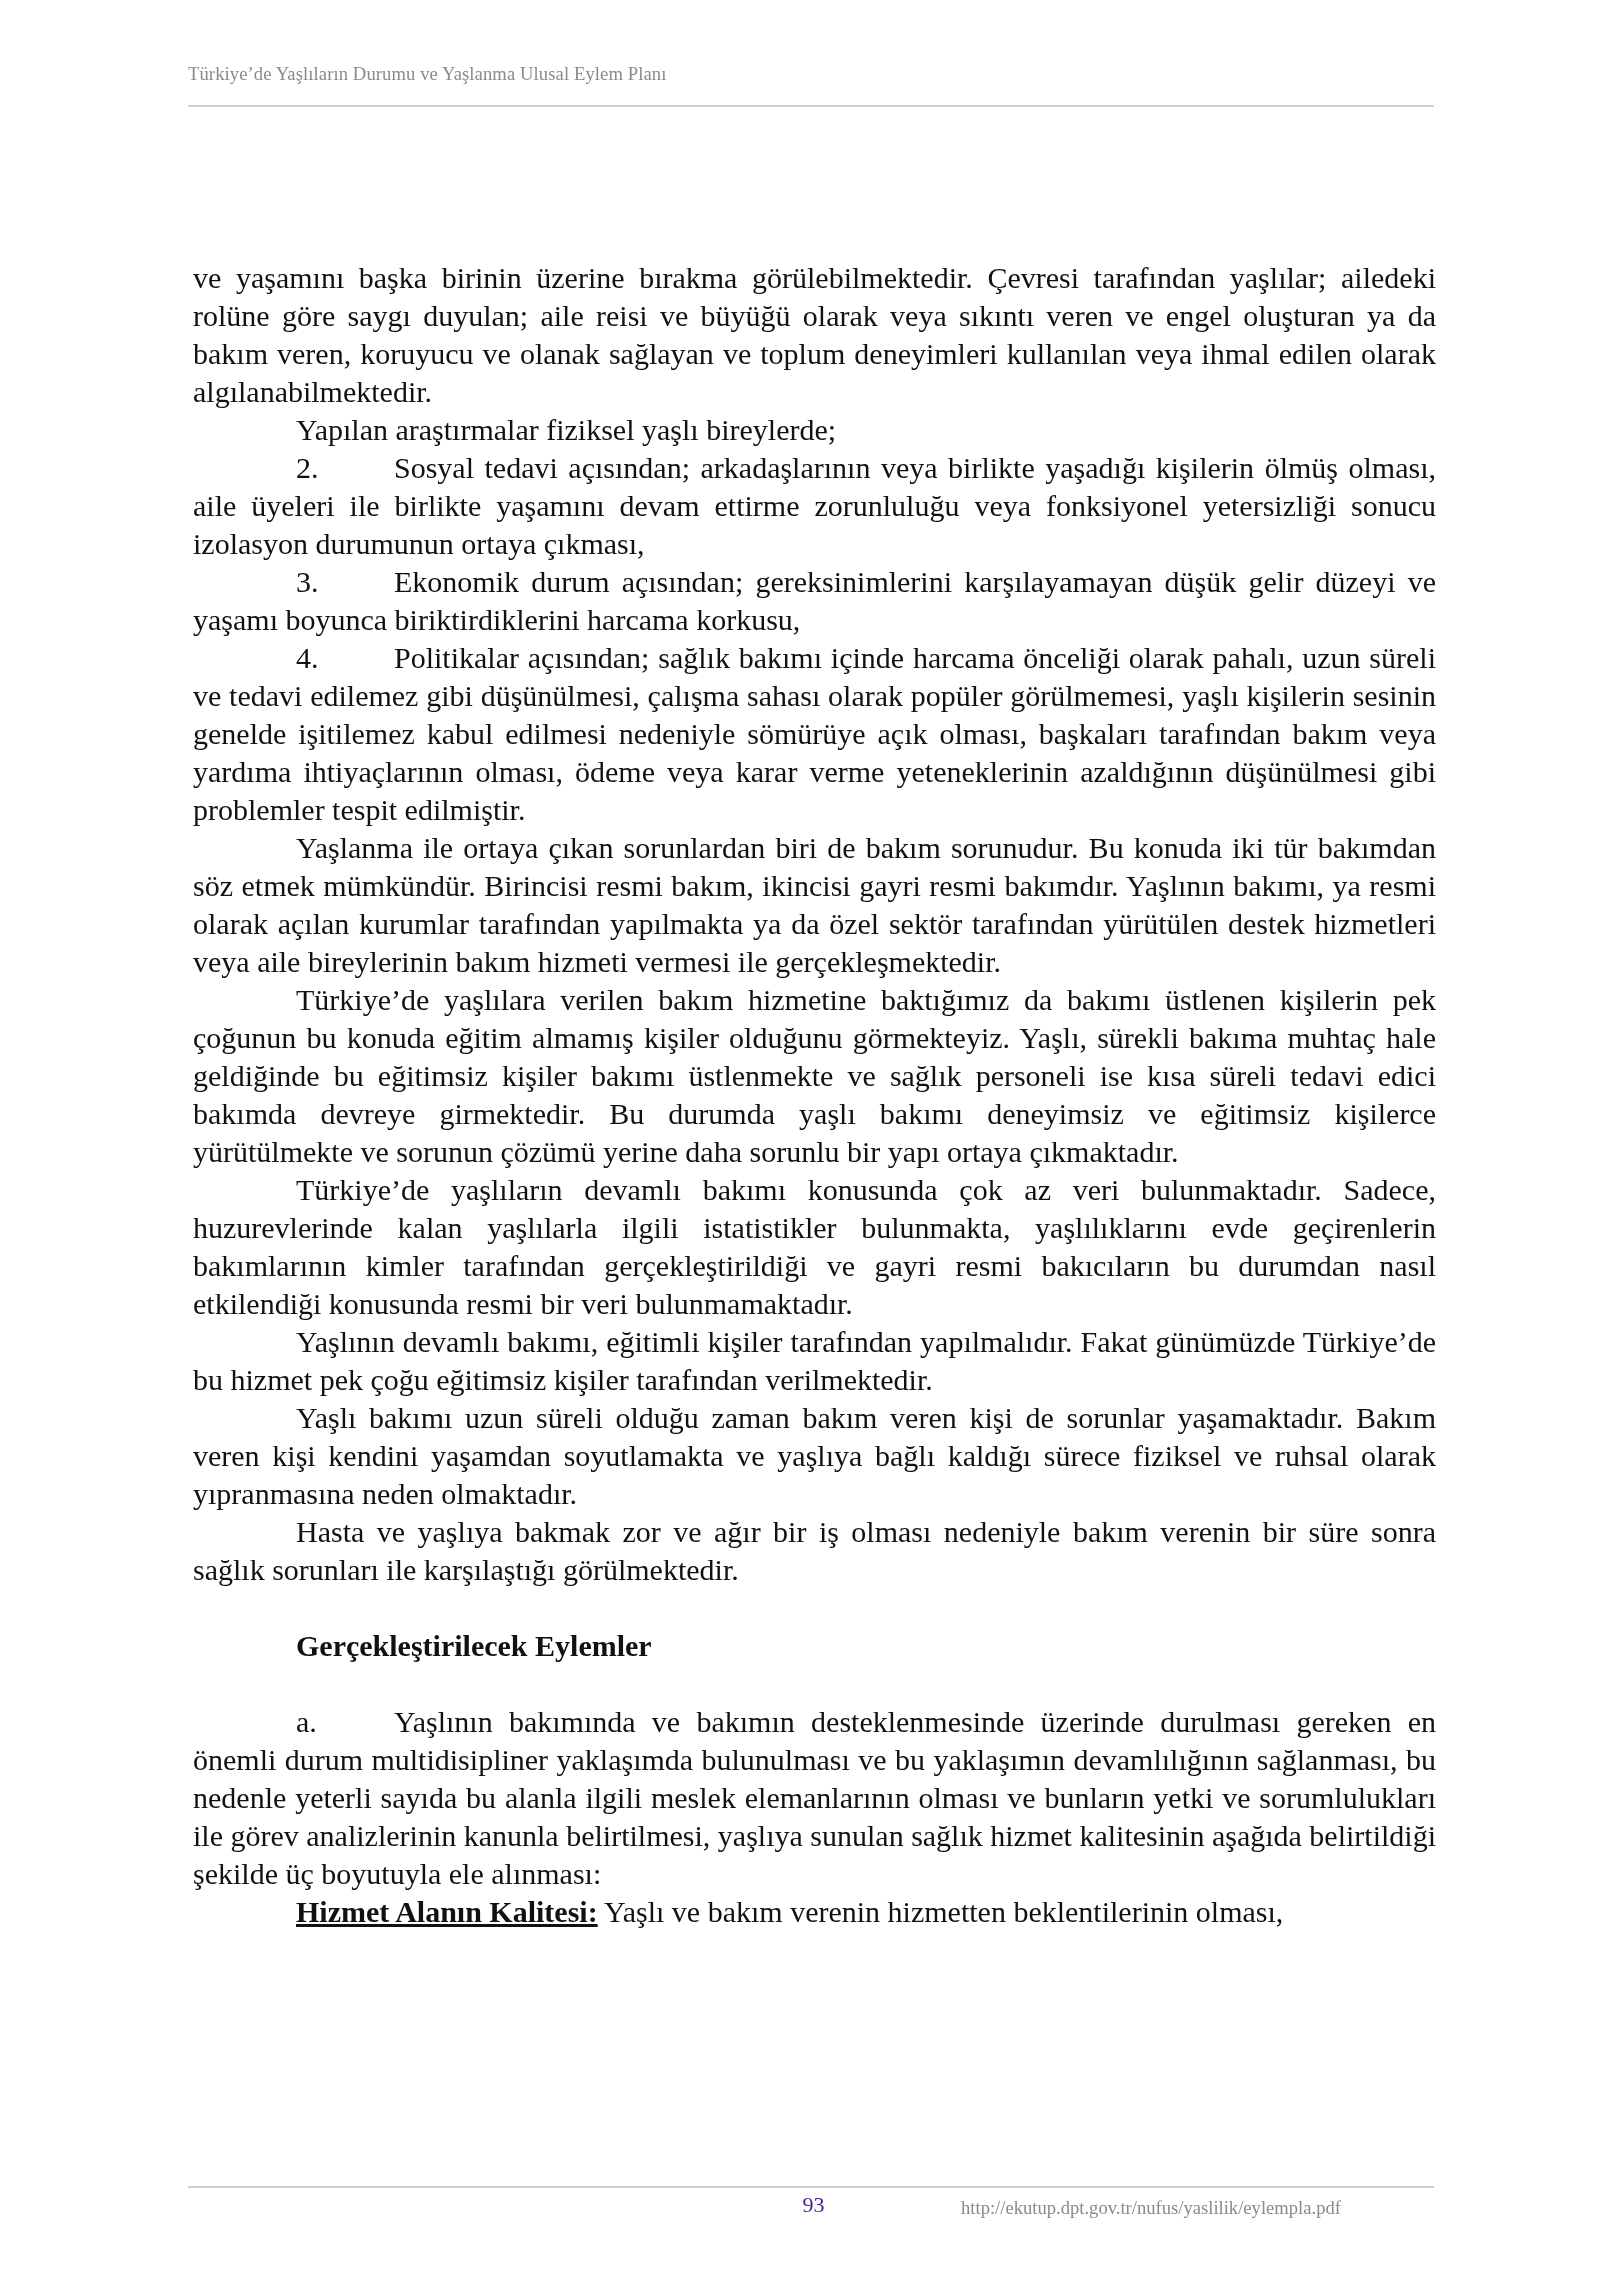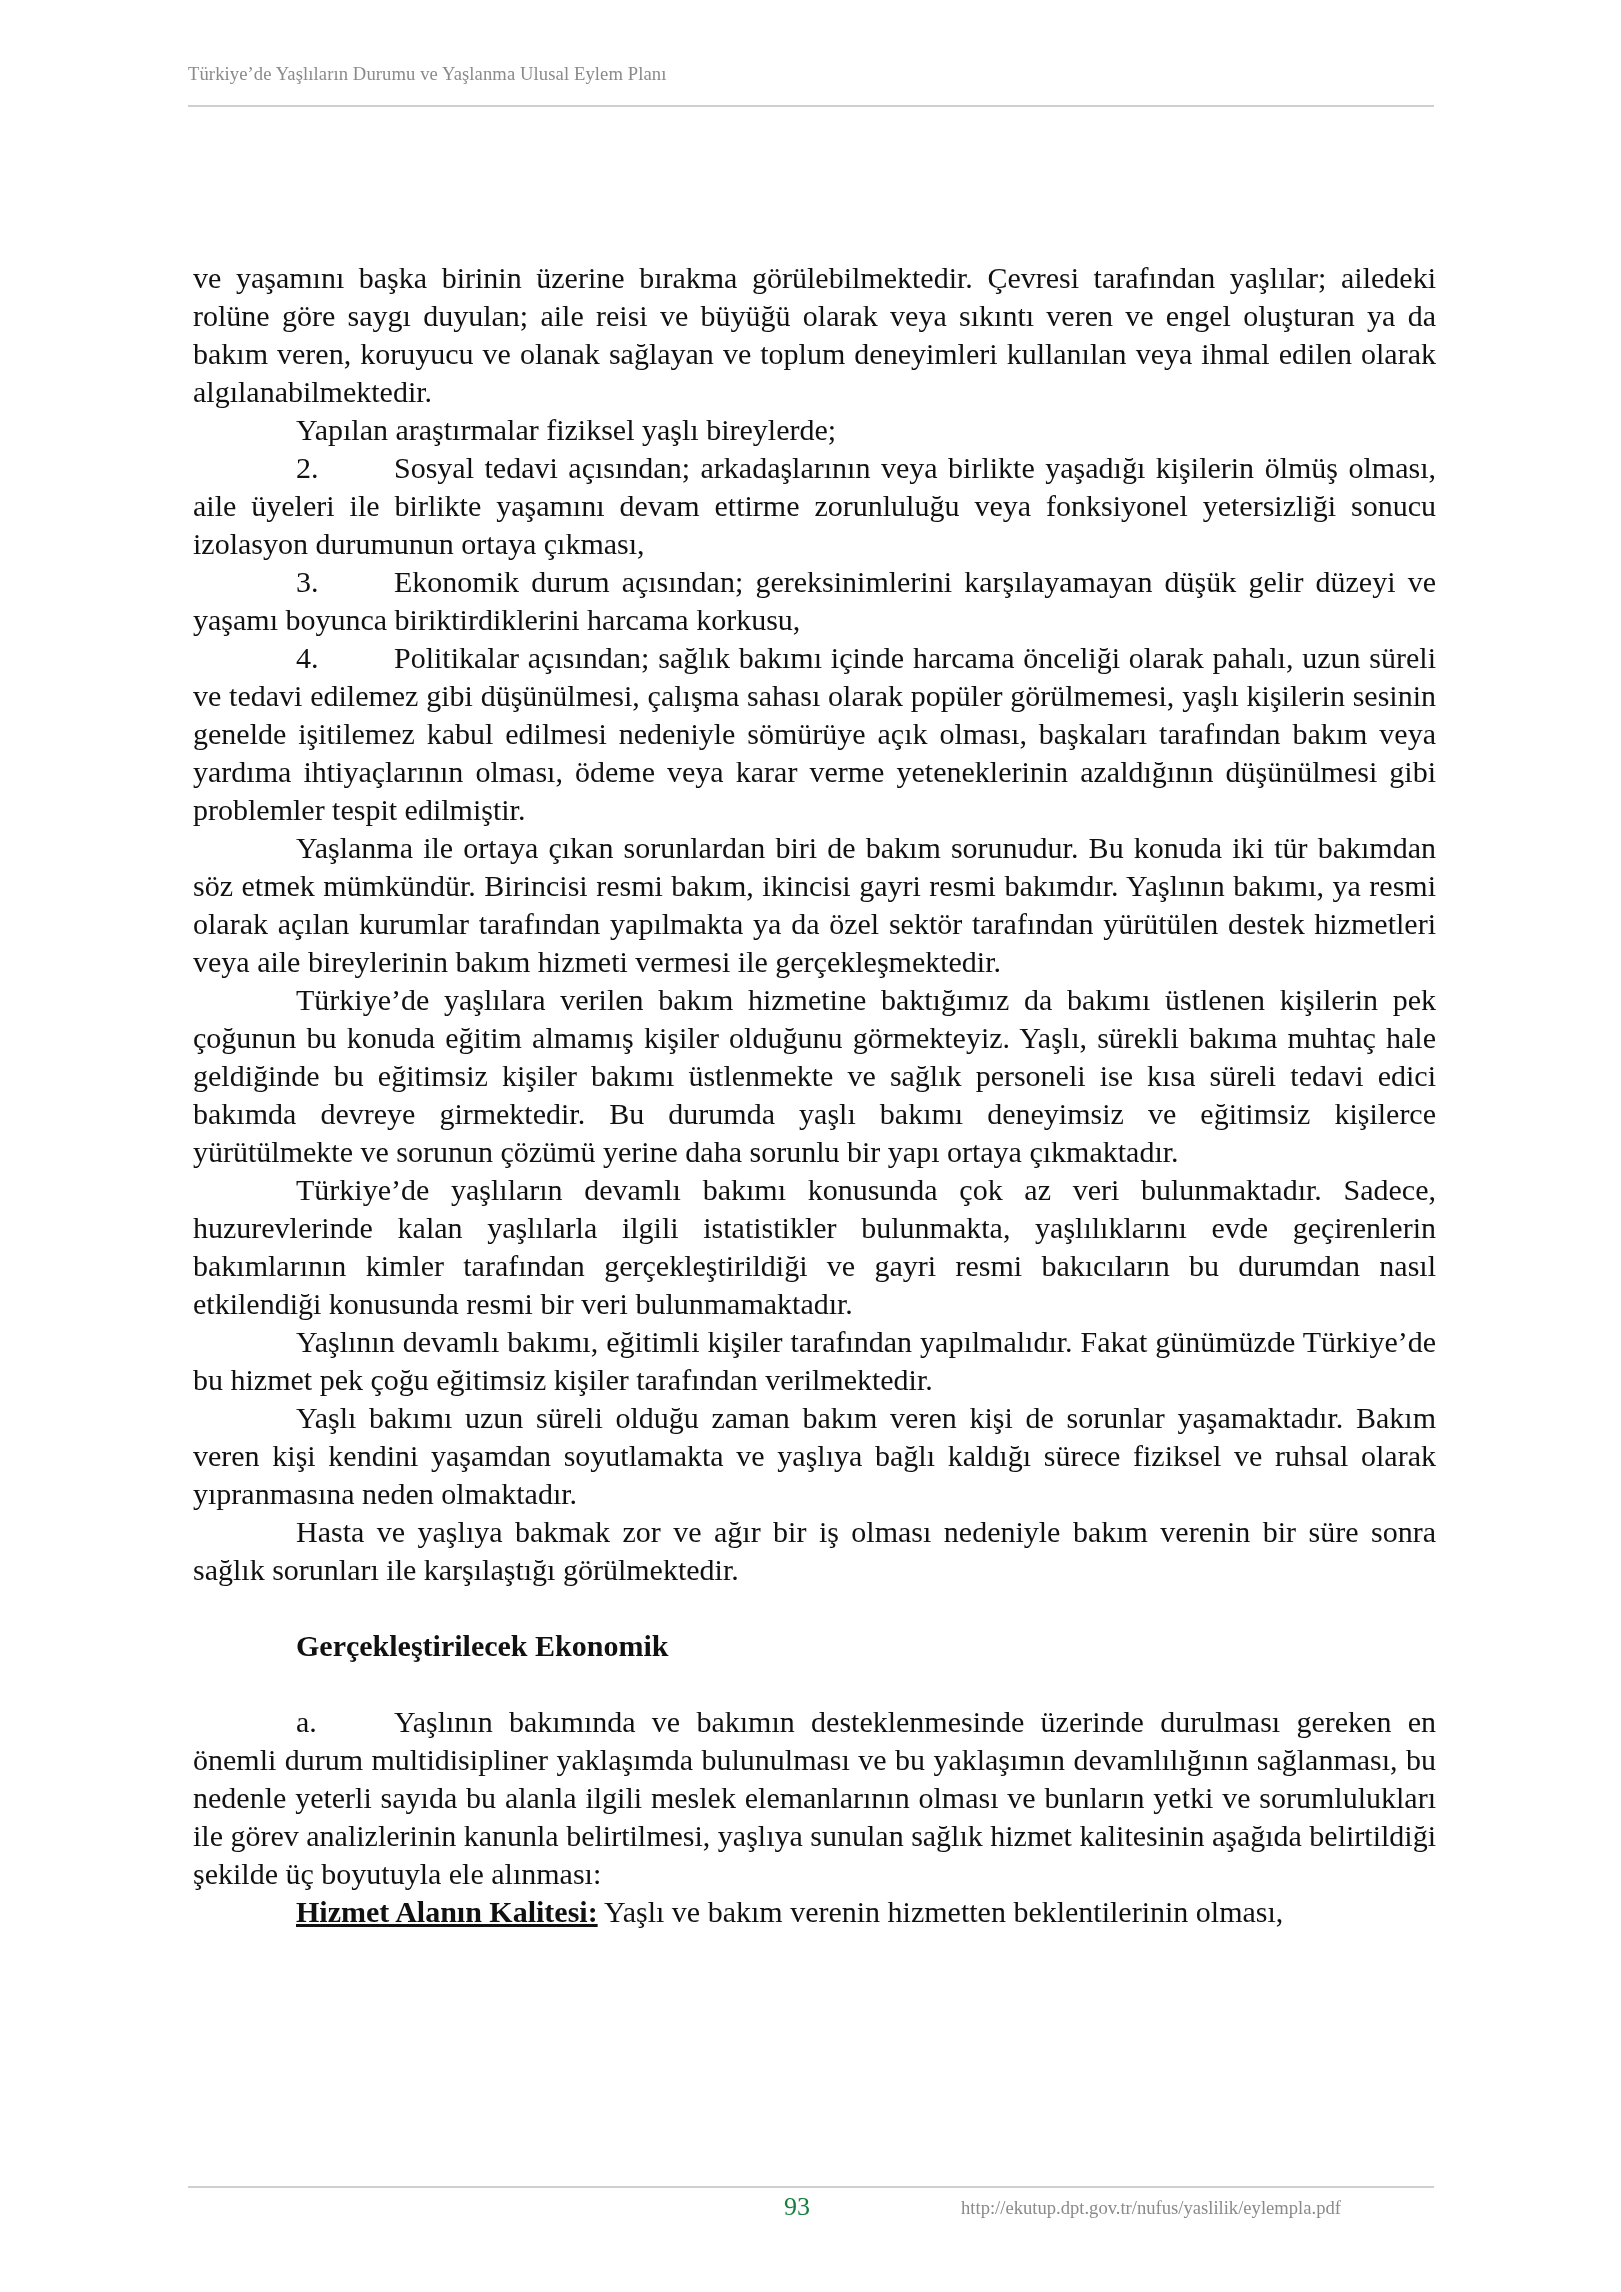--- a/index.html
+++ b/index.html
@@ -14,21 +14,21 @@
          font-size: 30px; line-height: 38px; text-align: justify; }
   .body-text p { margin: 0; }
   .indent { text-indent: 103px; }
   .num { display: inline-block; width: 98px; text-indent: 0; }
   .item { text-indent: 103px; }
   .item .num { width: 98px; }
   .heading { font-weight: bold; text-indent: 103px; margin-top: 38px !important;
              margin-bottom: 38px !important; }
   .lead-bold { font-weight: bold; text-decoration: underline; }
   .page-number { position: absolute; left: 784px; top: 2192px; width: 59px;
-         font-size: 26px; color: #15803d; }
+         text-align: center; font-size: 22px; color: #4c1d95; }
   .footer-url { position: absolute; left: 961px; top: 2197px; width: 473px;
          text-align: left; font-size: 18.6px; color: #8a8a8a; }
 </style>
 </head>
 <body>
 
 <div class="running-header">Türkiye’de Yaşlıların Durumu ve Yaşlanma Ulusal Eylem Planı</div>
 <div class="rule top"></div>
 
 <div class="body-text">
@@ -39,21 +39,21 @@
   <p class="item"><span class="num">3.</span><span>Ekonomik durum açısından; gereksinimlerini karşılayamayan düşük gelir düzeyi ve yaşamı boyunca biriktirdiklerini harcama  korkusu,</span></p>
   <p class="item"><span class="num">4.</span><span>Politikalar açısından; sağlık bakımı içinde harcama önceliği olarak pahalı, uzun süreli ve tedavi edilemez gibi düşünülmesi, çalışma sahası olarak popüler görülmemesi, yaşlı  kişilerin sesinin genelde işitilemez kabul edilmesi nedeniyle sömürüye açık olması, başkaları tarafından bakım veya yardıma ihtiyaçlarının olması, ödeme veya karar verme yeteneklerinin azaldığının düşünülmesi gibi problemler tespit edilmiştir.</span></p>
 
   <p class="indent">Yaşlanma ile ortaya çıkan sorunlardan biri de bakım sorunudur. Bu konuda iki tür bakımdan söz etmek mümkündür. Birincisi resmi bakım, ikincisi gayri resmi bakımdır. Yaşlının bakımı, ya resmi olarak açılan kurumlar tarafından yapılmakta ya da özel sektör tarafından yürütülen destek hizmetleri veya aile bireylerinin bakım hizmeti vermesi ile gerçekleşmektedir.</p>
   <p class="indent">Türkiye’de yaşlılara verilen bakım hizmetine baktığımız da bakımı üstlenen kişilerin pek çoğunun bu konuda eğitim almamış kişiler olduğunu görmekteyiz. Yaşlı, sürekli bakıma muhtaç hale geldiğinde bu eğitimsiz kişiler bakımı üstlenmekte ve sağlık personeli ise kısa süreli tedavi edici bakımda devreye girmektedir. Bu durumda yaşlı bakımı deneyimsiz ve eğitimsiz kişilerce yürütülmekte ve sorunun çözümü yerine daha sorunlu bir yapı ortaya çıkmaktadır.</p>
   <p class="indent">Türkiye’de yaşlıların devamlı bakımı konusunda çok az veri bulunmaktadır. Sadece, huzurevlerinde kalan yaşlılarla ilgili istatistikler bulunmakta, yaşlılıklarını evde geçirenlerin bakımlarının kimler tarafından gerçekleştirildiği ve gayri resmi bakıcıların bu durumdan nasıl etkilendiği konusunda resmi bir veri bulunmamaktadır.</p>
   <p class="indent">Yaşlının devamlı bakımı, eğitimli kişiler tarafından yapılmalıdır. Fakat günümüzde Türkiye’de bu hizmet pek çoğu eğitimsiz kişiler tarafından verilmektedir.</p>
   <p class="indent">Yaşlı bakımı uzun süreli olduğu zaman bakım veren kişi de sorunlar yaşamaktadır. Bakım veren kişi kendini yaşamdan soyutlamakta ve yaşlıya bağlı kaldığı sürece fiziksel ve ruhsal olarak yıpranmasına neden olmaktadır.</p>
   <p class="indent">Hasta ve yaşlıya bakmak zor ve ağır bir iş olması nedeniyle bakım verenin bir süre sonra sağlık sorunları ile karşılaştığı görülmektedir.</p>
 
-  <p class="heading">Gerçekleştirilecek Ekonomik</p>
+  <p class="heading">Gerçekleştirilecek Eylemler</p>
 
   <p class="item"><span class="num">a.</span><span>Yaşlının bakımında ve bakımın desteklenmesinde üzerinde durulması gereken en önemli durum multidisipliner yaklaşımda bulunulması ve bu yaklaşımın devamlılığının sağlanması, bu nedenle yeterli sayıda bu alanla ilgili meslek elemanlarının olması ve bunların yetki ve sorumlulukları ile görev analizlerinin kanunla belirtilmesi, yaşlıya sunulan sağlık hizmet kalitesinin aşağıda belirtildiği şekilde üç boyutuyla ele alınması:</span></p>
 
   <p class="indent"><span class="lead-bold">Hizmet Alanın Kalitesi:</span><span> Yaşlı ve bakım verenin hizmetten beklentilerinin olması,</span></p>
 </div>
 
 <div class="rule bottom"></div>
 <div class="page-number">93</div>
 <div class="footer-url">http://ekutup.dpt.gov.tr/nufus/yaslilik/eylempla.pdf</div>
 

